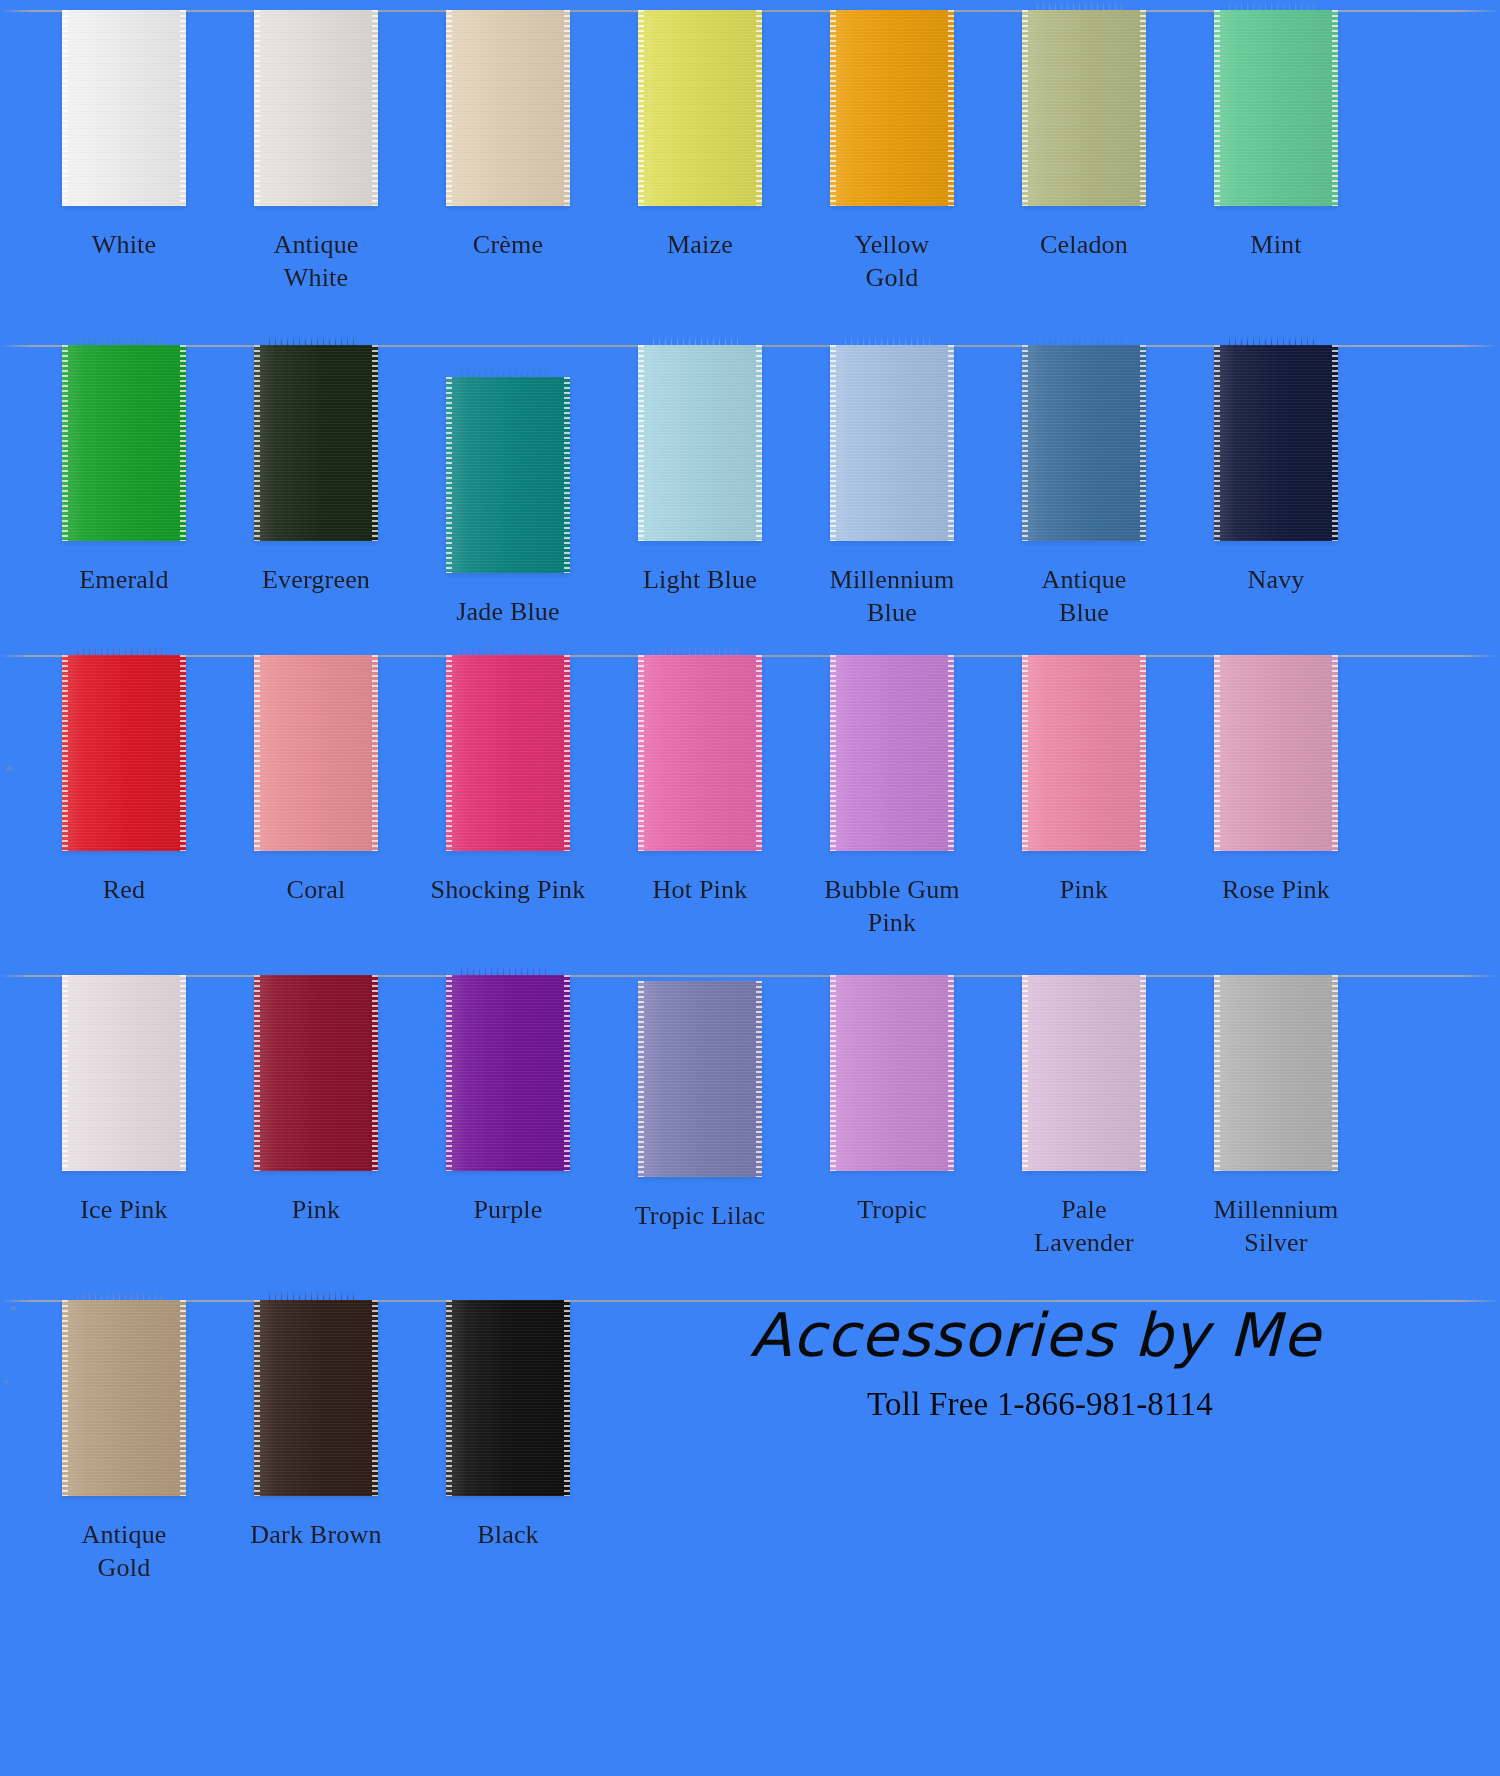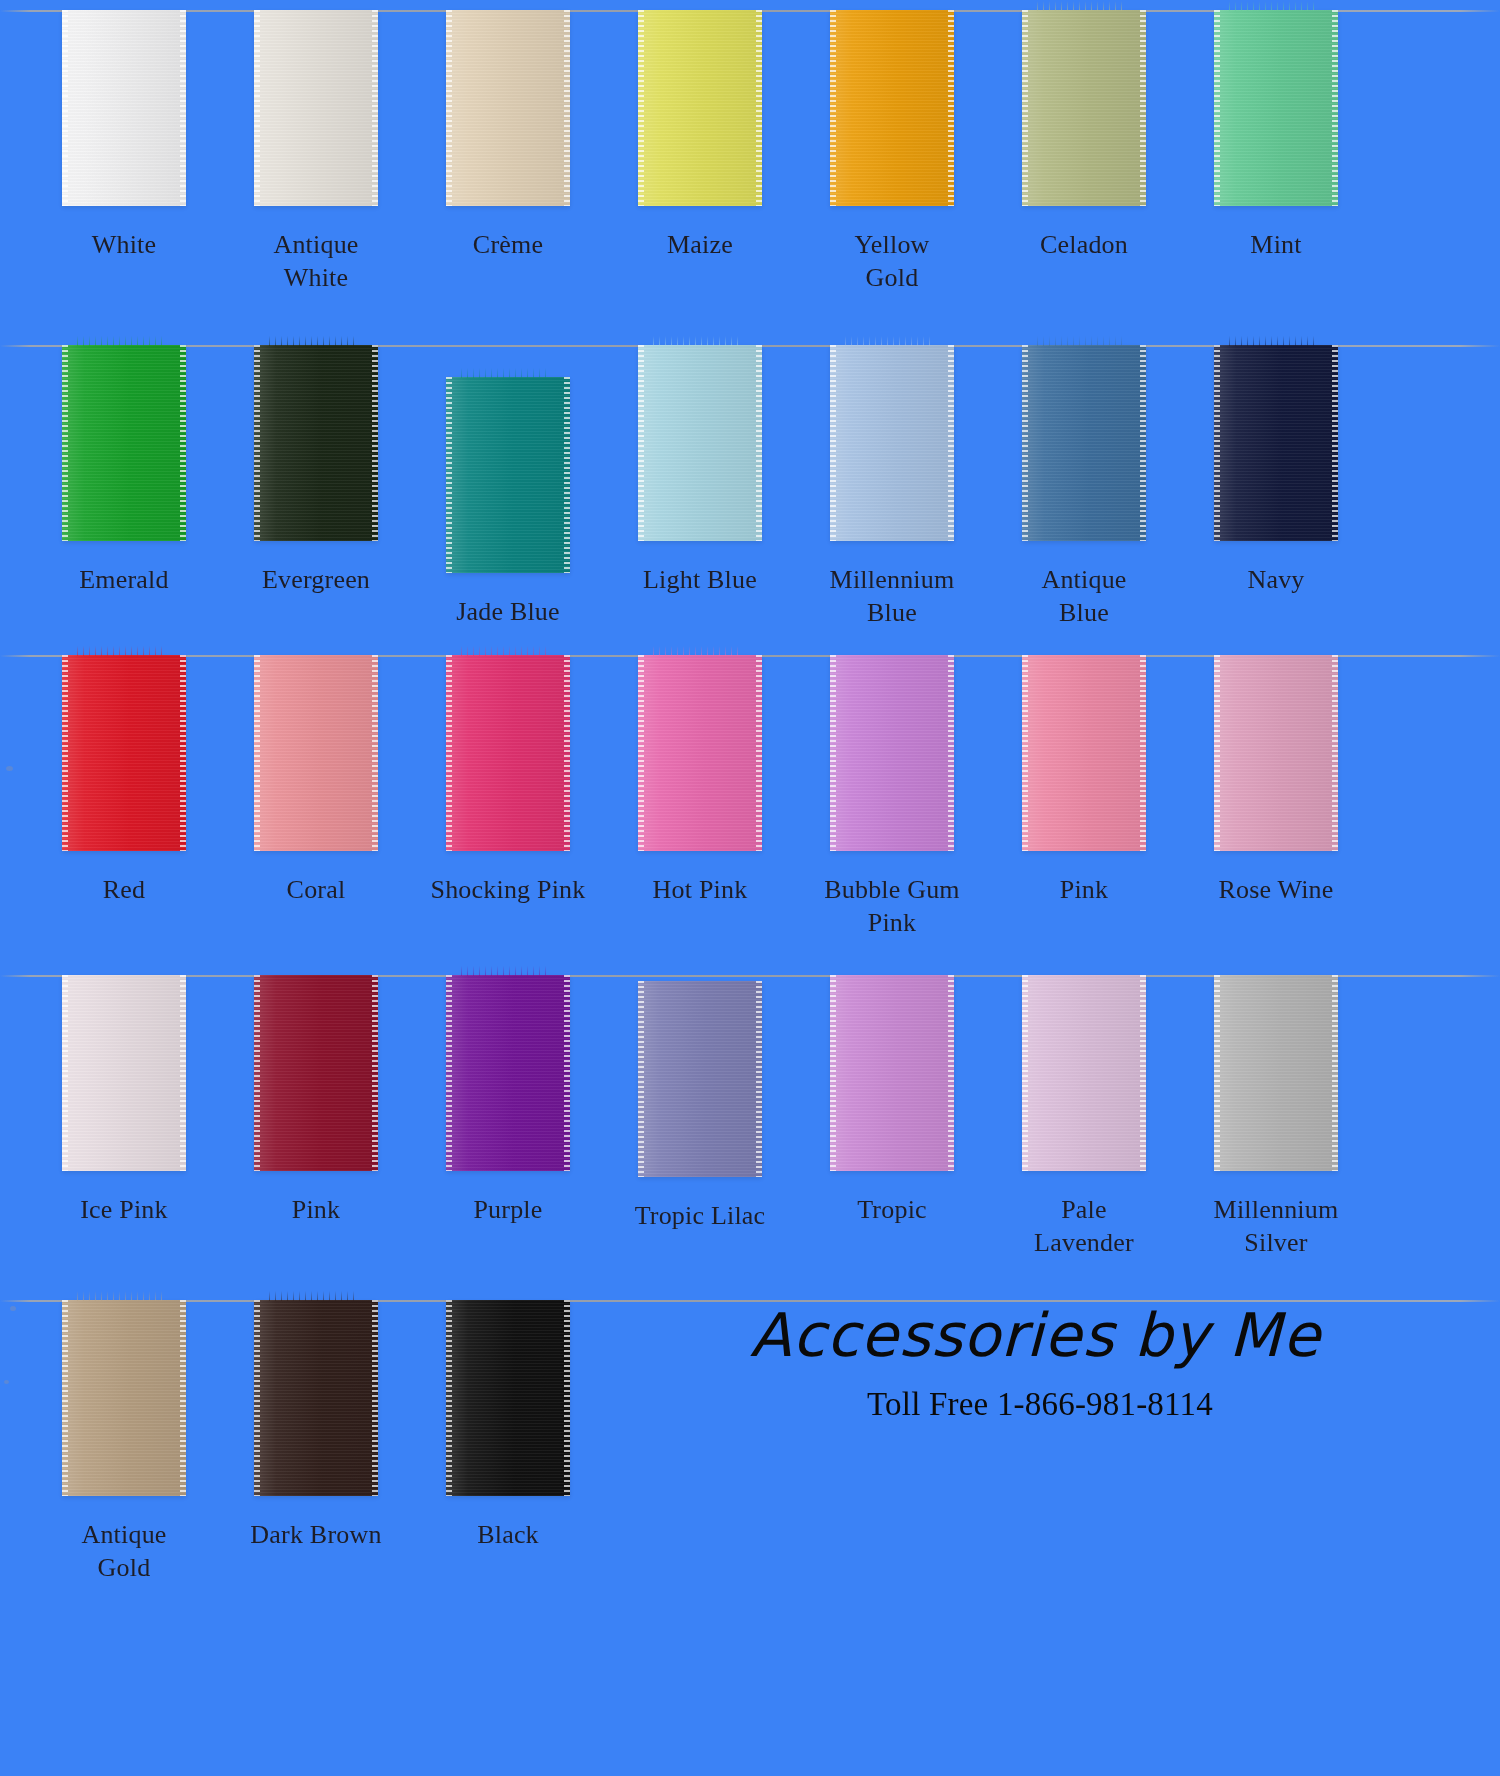--- a/index.html
+++ b/index.html
@@ -365,21 +365,21 @@
           </div>
           <div class="label">Pink</div>
         </div>
         <div class="cell" style="position: absolute; left: 1180px; top: 0px;">
           <div class="swatch-wrap">
             <div class="swatch" style="background-color: rgb(223, 160, 189);">
               <div class="pinked-l"></div>
               <div class="pinked-r"></div>
             </div>
           </div>
-          <div class="label">Rose Wine</div>
+          <div class="label">Rose Pink</div>
         </div>
       </div>
       <div class="row" style="top: 975px;">
         <div class="string" style="top: 0px;"></div>
         <div class="cell" style="position: absolute; left: 28px; top: 0px;">
           <div class="swatch-wrap">
             <div class="swatch" style="background-color: rgb(234, 223, 228);">
               <div class="pinked-l"></div>
               <div class="pinked-r"></div>
             </div>

